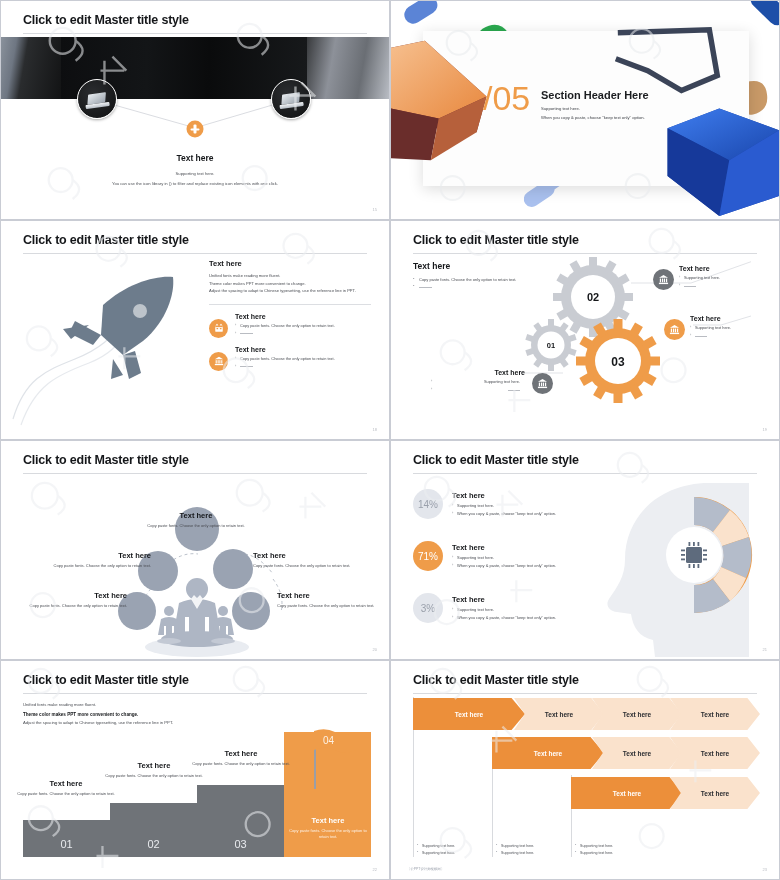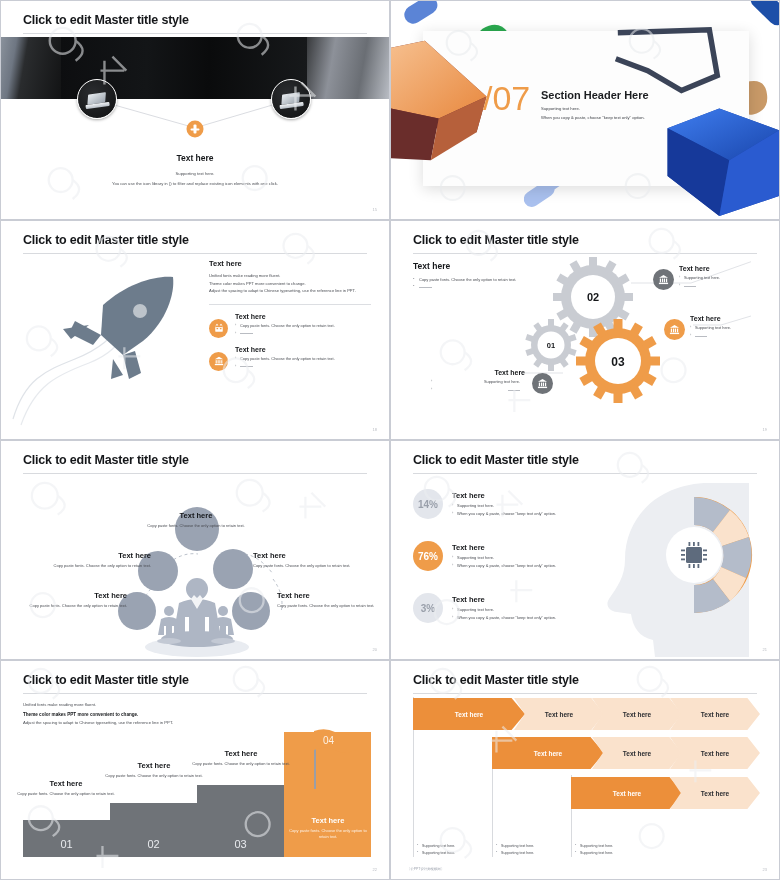--- a/index.html
+++ b/index.html
@@ -99,21 +99,21 @@
   
   .s5 svg.net { position:absolute; left:0; top:30px; }
   .s5 .nt { position:absolute; }
   .s5 .nt h5 { font-size:7.5px; font-weight:bold; color:#15171a; }
   .s5 .nt p  { font-size:4px; color:#4a4d53; line-height:1.55; margin-top:3px; }
 
   
   .s6 .pr { position:absolute; display:flex; gap:9px; align-items:flex-start; }
   .s6 .pc { flex:0 0 auto; width:30px; height:30px; border-radius:50%;
             display:flex; align-items:center; justify-content:center;
-            font-size:10px; font-weight:bold; }
+            font-size:10px; font-weight:normal; }
   .s6 .pc.grey { background:#e3e6ec; color:#9aa0ab; }
   .s6 .pc.or   { background:#ef9c49; color:#fff; }
   .s6 .pr h5 { font-size:7.5px; font-weight:bold; color:#15171a; margin-top:2px; }
   .s6 .pr li { font-size:4px; color:#4a4d53; list-style:none; position:relative;
                padding-left:5px; margin-top:3px; }
   .s6 .pr li:before{content:"›";position:absolute;left:0;top:-1px;color:#8a8e95;}
   .s6 svg.brain { position:absolute; right:0; top:36px; }
 
   
   .s7 .intro { position:absolute; left:22px; top:40px; width:180px; font-size:4.2px;
@@ -226,21 +226,21 @@
       </defs>
 
       <polyline points="228,32 320,29 328,75 292,90 258,70 226,58" fill="none" stroke="#3b4458" stroke-width="5.5" stroke-linejoin="miter"></polyline>
 
       <path d="M278 128 L330 108 L390 130 L390 196 L330 216 L278 176 Z" fill="#1b43a4"></path>
       <path d="M278 128 L330 108 L390 130 L340 160 Z" fill="url(#bg1)"></path>
       <path d="M278 128 L340 160 L330 216 L278 176 Z" fill="#16399a"></path>
       <path d="M340 160 L390 130 L390 196 L330 216 Z" fill="#2a5bd0"></path>
     </svg>
 
-    <div class="num">/07</div>
+    <div class="num">/05</div>
     <div class="sh">Section Header Here</div>
     <div class="ss1">Supporting text here.</div>
     <div class="ss2">When you copy &amp; paste, choose "keep text only" option.</div>
 
     <svg class="wm" viewBox="0 0 390 220">
       <g fill="none" stroke="#e9ebee" stroke-width="2.2">
         <circle cx="68" cy="42" r="12"></circle>
           <path d="M80 42q13 9 0 18"></path>
         <circle cx="252" cy="40" r="12"></circle>
           <path d="M264 40q13 9 0 18"></path>
@@ -574,21 +574,21 @@
       <span class="pc grey">14%</span>
       <div>
         <h5>Text here</h5>
         <ul>
             <li>Supporting text here.</li>
             <li>When you copy &amp; paste, choose "keep text only" option.</li>
           </ul>
       </div>
     </div>
     <div class="pr" style="left:22px; top:100px; width:200px;">
-      <span class="pc or">76%</span>
+      <span class="pc or">71%</span>
       <div>
         <h5>Text here</h5>
         <ul>
             <li>Supporting text here.</li>
             <li>When you copy &amp; paste, choose "keep text only" option.</li>
           </ul>
       </div>
     </div>
     <div class="pr" style="left:22px; top:152px; width:200px;">
       <span class="pc grey">3%</span>

